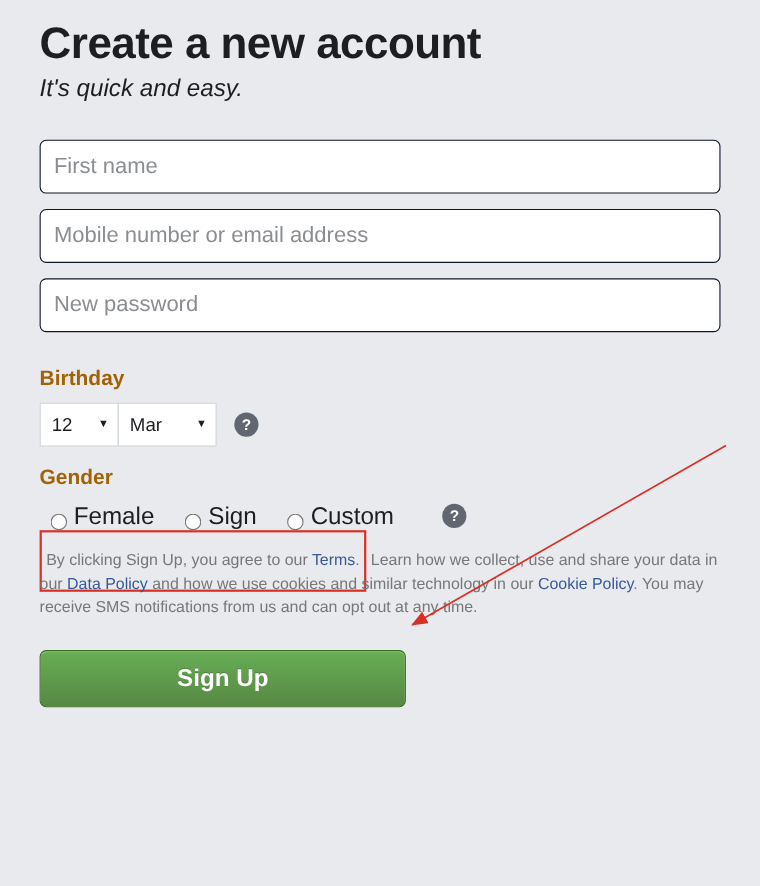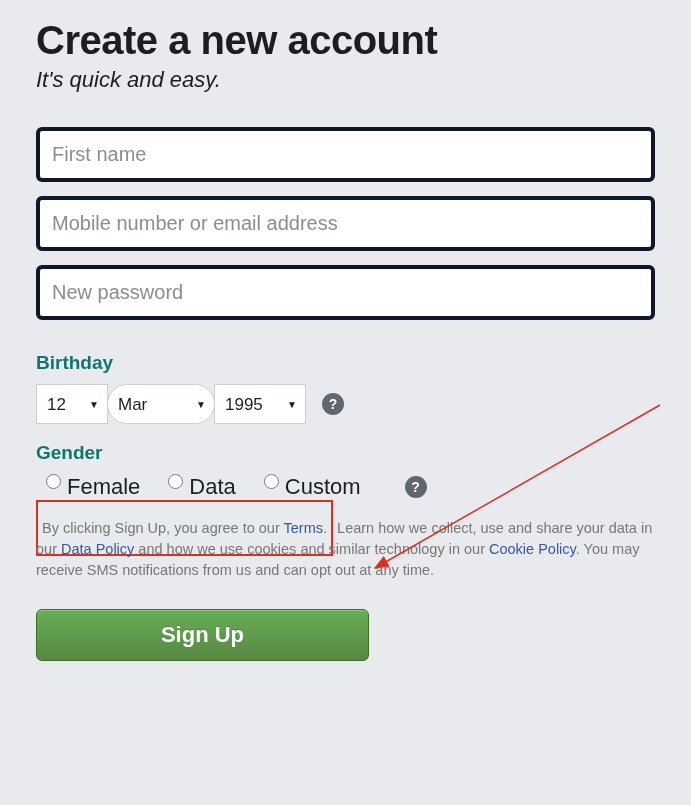--- a/index.html
+++ b/index.html
@@ -27,31 +27,31 @@
     }
     .name-row {
       display: flex;
       gap: 12px;
       margin-bottom: 14px;
     }
     .text-input {
       width: 100%;
       padding: 12px 12px;
       font-size: 20px;
-      border: 4px solid #0f172a;
+      border: 1px solid #0f172a;
       border-radius: 6px;
       background: #fff;
       color: #1c1e21;
       margin-bottom: 14px;
     }
     .name-row .text-input { margin-bottom: 0; }
     .text-input::placeholder { color: #8a8d91; }
     .section-label {
       font-size: 19px;
-      color: #0f766e;
+      color: #a16207;
       font-weight: 700;
       margin-top: 18px;
       margin-bottom: 10px;
     }
     .birthday-row {
       display: flex;
       gap: 0;
       align-items: center;
       margin-bottom: 10px;
     }
@@ -74,21 +74,21 @@
       content: "▼";
       font-size: 10px;
       color: #1c1e21;
       position: absolute;
       right: 9px;
       top: 50%;
       transform: translateY(-50%);
       pointer-events: none;
     }
     .sel-day { width: 72px; }
-    .sel-month { width: 108px; margin-left: -1px; border-radius: 20px; }
+    .sel-month { width: 90px; margin-left: -1px; }
     .sel-year { width: 92px; margin-left: -1px; }
     .help-icon {
       width: 22px;
       height: 22px;
       border-radius: 50%;
       background: #606770;
       color: #fff;
       font-size: 14px;
       font-weight: 700;
       display: inline-flex;
@@ -100,21 +100,21 @@
     .gender-row {
       display: flex;
       align-items: center;
       gap: 28px;
       margin-top: 6px;
       margin-bottom: 18px;
       padding-left: 10px;
     }
     .radio-opt {
       display: flex;
-      align-items: flex-start;
+      align-items: flex-end;
       gap: 6px;
       font-size: 22px;
       color: #1c1e21;
     }
     .radio-opt input { width: 15px; height: 15px; }
     .terms-box {
       border: 2px solid #d93025;
       padding: 18px 4px;
       display: inline;
     }
@@ -158,33 +158,32 @@
 </div>
 
 <input class="text-input" type="text" placeholder="Mobile number or email address" style="">
 
 <input class="text-input" type="password" placeholder="New password" style="">
 
 <div class="section-label">Birthday</div>
 <div class="birthday-row">
   <span class="select-wrap"><select class="select sel-day"><option>12</option></select></span>
   <span class="select-wrap"><select class="select sel-month"><option>Mar</option></select></span>
-  <span class="select-wrap"><select class="select sel-year"><option>1995</option></select></span>
   <span class="help-icon">?</span>
 </div>
 
 <div class="section-label">Gender</div>
 <div class="gender-row">
   <label class="radio-opt">
     <input type="radio" name="gender" style="">
     <span>Female</span>
   </label>
   <label class="radio-opt">
     <input type="radio" name="gender" style="">
-    <span>Data</span>
+    <span>Sign</span>
   </label>
   <label class="radio-opt">
     <input type="radio" name="gender" style="">
     <span>Custom</span>
   </label>
   <span class="help-icon">?</span>
 </div>
 
 <p class="terms-text">
   <span class="terms-box"><span>By clicking Sign Up, you agree to our </span><a>Terms</a><span>.</span></span>

